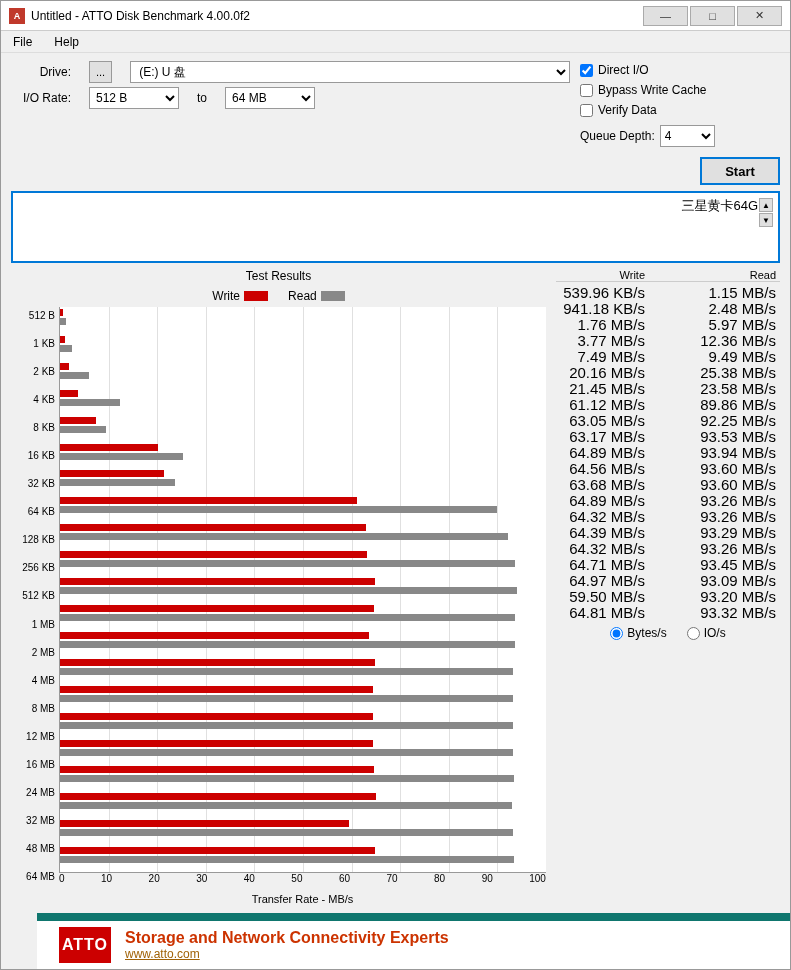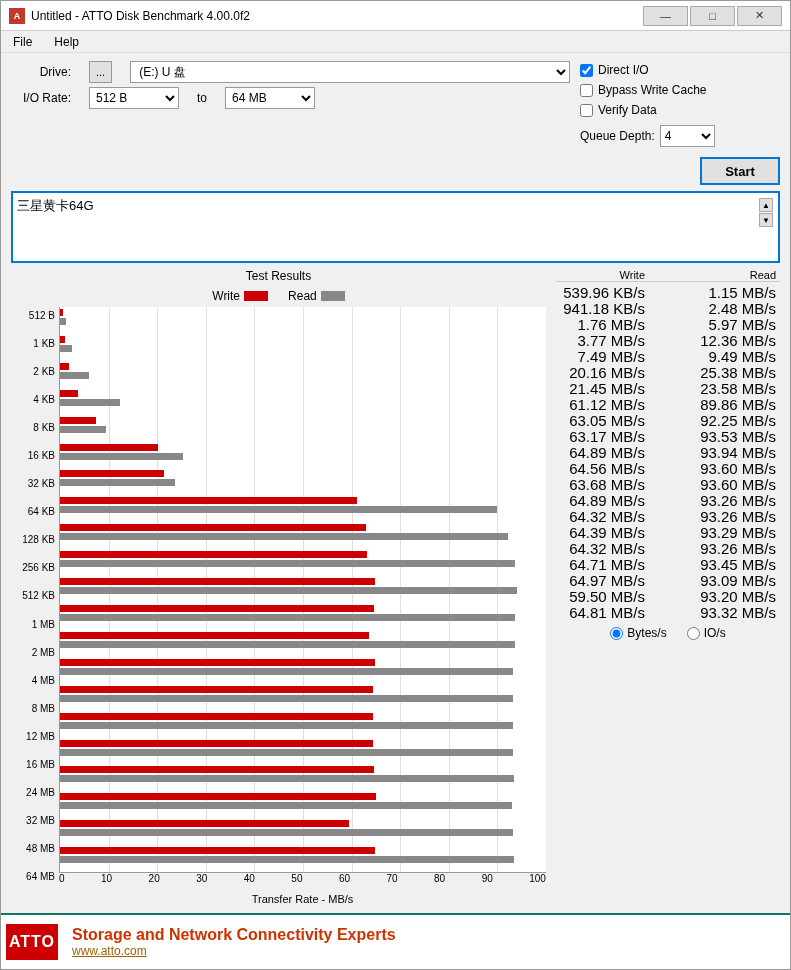--- a/index.html
+++ b/index.html
@@ -186,20 +186,21 @@
       height: 72px;
       padding: 4px;
       font-size: 13px;
       color: #000;
       position: relative;
       display: flex;
       align-items: flex-start;
     }
     .notes-text {
       flex: 1;
+      text-align: right;
     }
     .notes-scrollbar {
       width: 16px;
       display: flex;
       flex-direction: column;
       align-items: center;
       gap: 1px;
       padding-top: 1px;
     }
     .scroll-arrow {
@@ -372,25 +373,26 @@
     }
     .radio-label {
       display: flex;
       align-items: center;
       gap: 4px;
       font-size: 12px;
     }
     .footer-banner {
       background: white;
       height: 56px;
-      border-top: 2px solid #0f766e;
-      display: flex;
-      align-items: center;
-      padding: 0 5px;
+      border-top: 8px solid #0f766e;
+      display: flex;
+      align-items: center;
+      padding: 0 22px;
       gap: 14px;
+      margin-left: 36px;
     }
     .atto-logo {
       background: #cc0000;
       color: white;
       font-weight: bold;
       font-size: 16px;
       width: 52px;
       height: 36px;
       display: flex;
       align-items: center;

